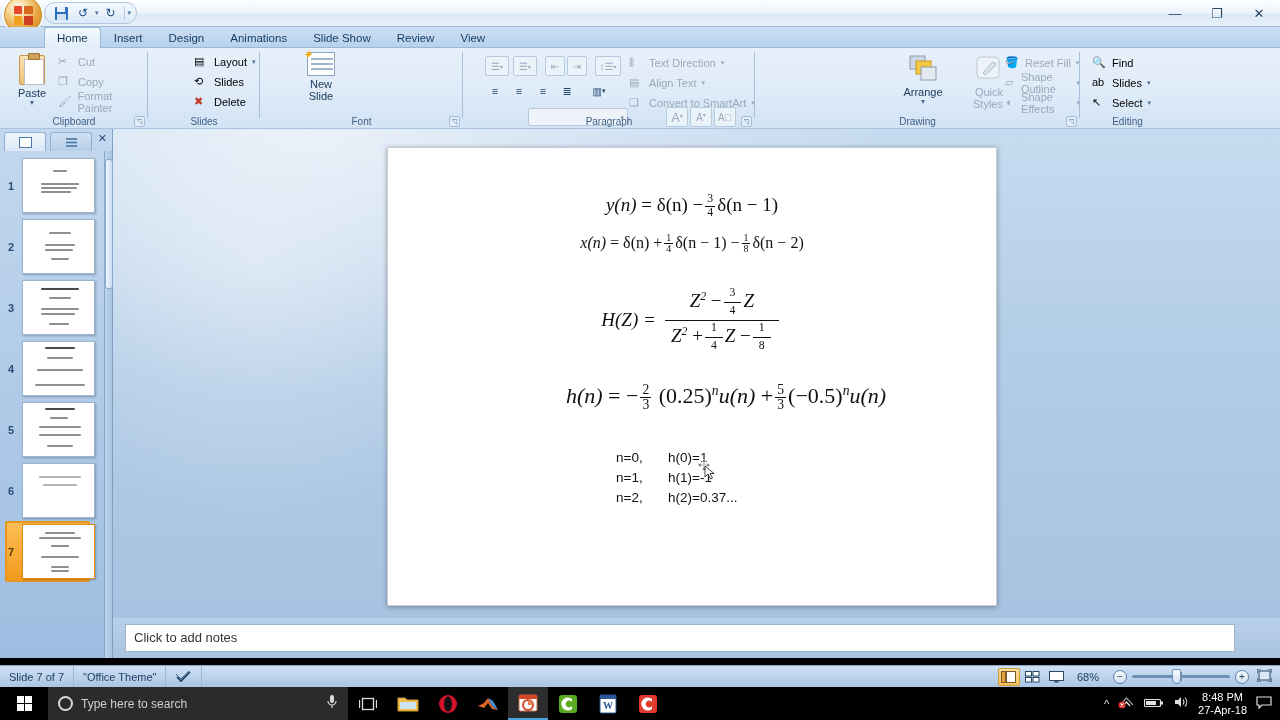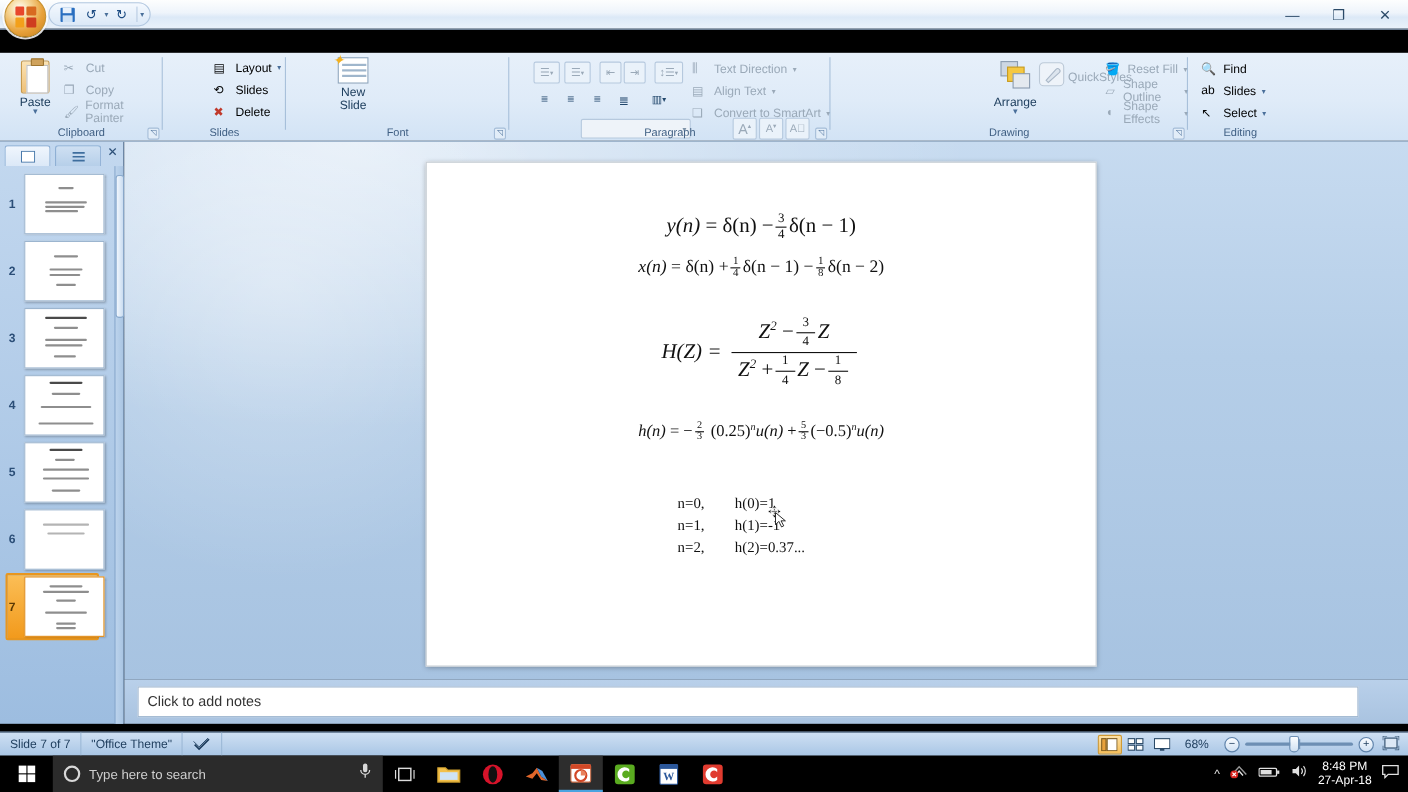--- a/index.html
+++ b/index.html
@@ -208,21 +208,21 @@
   .frac .num { padding:0 2px; }
   .frac .den { padding:0 2px; border-top:1px solid #111; }
   .bigfrac { display:inline-flex; flex-direction:column; align-items:center; vertical-align:middle; margin:0 4px; }
   .bigfrac .num { padding:0 6px 2px; }
   .bigfrac .den { padding:2px 6px 0; border-top:1.3px solid #111; }
   sup.exp { font-size:.62em; vertical-align:super; font-style:italic; }
   .nlist {
     position:absolute; left:0; width:100%; text-align:center;
     font-family:"Liberation Sans", sans-serif; font-size:13.5px; color:#111; line-height:20px;
   }
-  .nlist .row { display:block;font-family:Liberation Serif, serif; }
+  .nlist .row { display:block; }
   .nlist .c1 { display:inline-block; width:52px; text-align:left; }
   .nlist .c2 { display:inline-block; width:100px; text-align:left; }
 
   .cursor-move { position:absolute; left:583px; top:328px; width:22px; height:22px; z-index:5; }
 
   
   .notespane {
     position:absolute; left:113px; top:618px; width:1167px; height:40px;
     background:linear-gradient(to bottom,#b9d0ea,#a9c3e0);
   }
@@ -296,20 +296,29 @@
       <div class="qat-sep"></div>
       <div class="qat-caret">▾</div>
     </div>
     <div class="win-btns">
       <div class="win-btn">—</div>
       <div class="win-btn">❐</div>
       <div class="win-btn close">✕</div>
     </div>
   </div>
 
+  <div class="ribbon-tabs">
+    <div class="rtab active">Home</div>
+    <div class="rtab">Insert</div>
+    <div class="rtab">Design</div>
+    <div class="rtab">Animations</div>
+    <div class="rtab">Slide Show</div>
+    <div class="rtab">Review</div>
+    <div class="rtab">View</div>
+  </div>
 
   <div class="ribbon">
 
     <div class="grp" style="left:0;width:148px;">
       <div class="paste-big">
         <span class="clipboard-ico"></span>
         <span style="margin-top:2px">Paste</span>
         <span style="font-size:7px;color:#4a6f9a">▼</span>
       </div>
       <div class="mini-list">
@@ -466,21 +475,21 @@
 
       <div style="position:absolute;left:140px;top:6px;width:56px;display:flex;flex-direction:column;align-items:center;font-size:11px;color:#20405f;">
         <span><svg width="30" height="30">
               <rect x="2" y="2" width="15" height="13" fill="#cdd7e3" stroke="#8a9cb0"></rect>
               <rect x="8" y="7" width="15" height="13" fill="#f5c842" stroke="#c79a1e"></rect>
               <rect x="13" y="13" width="15" height="13" fill="#e4e9ef" stroke="#8a9cb0"></rect>
             </svg></span>
         <span>Arrange</span>
         <span style="font-size:7px;color:#4a6f9a">▼</span>
       </div>
-      <div style="position:absolute;left:186px;top:6px;width:52px;display:flex;flex-direction:row;align-items:center;font-size:11px;">
+      <div style="position:absolute;left:196px;top:6px;width:52px;display:flex;flex-direction:column;align-items:flex-end;font-size:11px;">
         <span><svg width="30" height="30">
               <rect x="4" y="3" width="22" height="21" rx="4" fill="#eef3f9" stroke="#bcc9d7"></rect>
               <path d="M10,19 L19,9 a2,2 0 0 1 3,3 L12,21 z" fill="#dde5ee" stroke="#aab8c8"></path>
             </svg></span>
         <span class="dim">Quick</span>
         <span class="dim">Styles</span>
       </div>
       <div class="mini-row" style="position:absolute;left:250px;top:7px;">
         <span class="mini-ico dim">🪣</span>
         <span class="dim">Reset Fill</span>
@@ -658,21 +667,21 @@
           <span class="den"><span class="mi">Z</span><sup class="exp">2</sup> <span>+</span><span class="frac">
                 <span class="num">1</span>
                 <span class="den">4</span>
               </span><span class="mi">Z</span> <span>−</span><span class="frac">
                 <span class="num">1</span>
                 <span class="den">8</span>
               </span></span>
         </span>
       </div>
 
-      <div class="eq" style="top:235px;font-size:15px;">
+      <div class="eq" style="top:235px;font-size:22px;margin-left:34px;">
         <span class="mi">h(n)</span>
         <span>=</span>
         <span>−</span><span class="frac">
             <span class="num">2</span>
             <span class="den">3</span>
           </span>
         <span>(0.25)</span><sup class="exp">n</sup><span class="mi">u(n)</span>
         <span>+</span><span class="frac">
             <span class="num">5</span>
             <span class="den">3</span>

